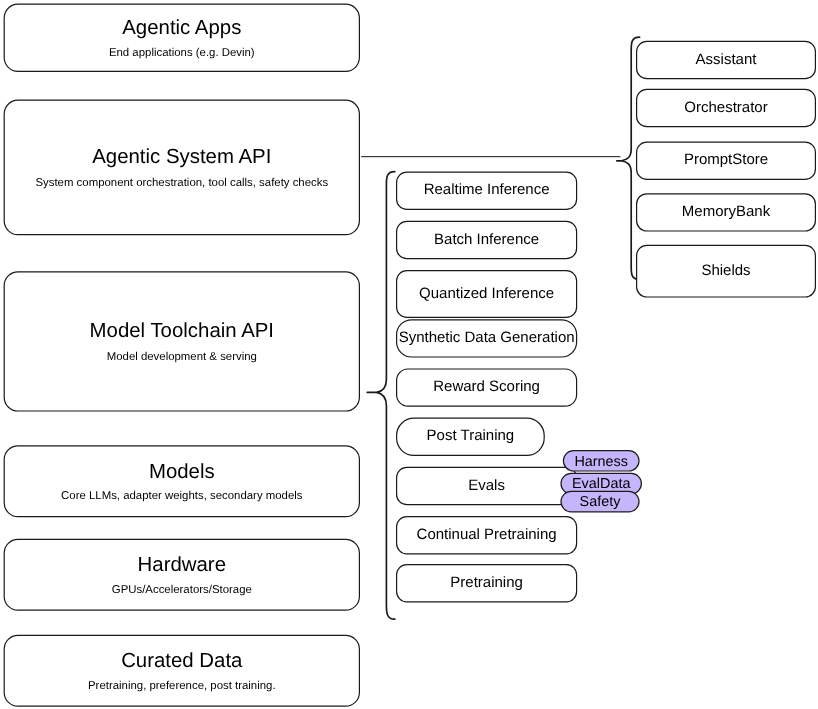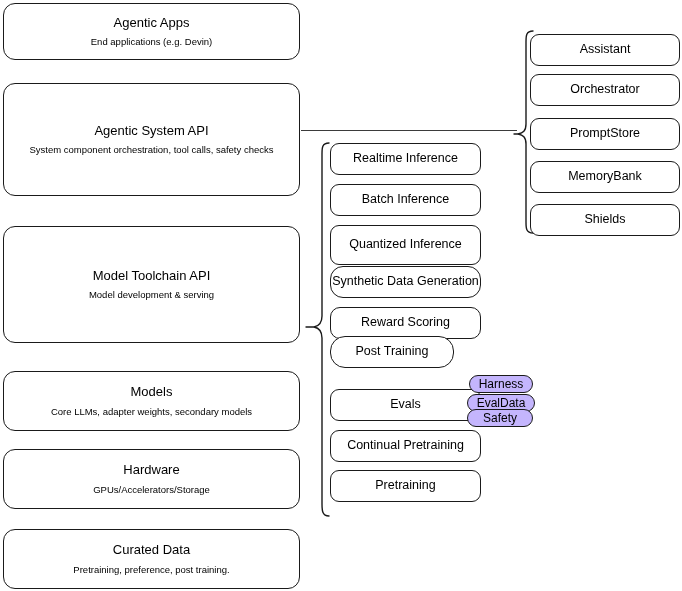--- a/index.html
+++ b/index.html
@@ -27,21 +27,21 @@
     border-radius: 12px;
     background: #ffffff;
     display: flex;
     flex-direction: column;
     align-items: center;
     justify-content: center;
     text-align: center;
     line-height: 1.25;
   }
   .box .title {
-    font-size: 13px;
+    font-size: 17px;
     color: #000;
     white-space: nowrap;
   }
   .box .sub {
     font-size: 9.5px;
     color: #000;
     margin-top: 5px;
     white-space: nowrap;
   }
 
@@ -141,21 +141,21 @@
   </div>
   <div class="box small-box" style="left:330px;top:225px;width:151px;height:40px;">
     <div class="title">Quantized Inference</div>
   </div>
   <div class="box small-box" style="left:330px;top:266px;width:151px;height:32px;border-radius:13px;">
     <div class="title">Synthetic Data Generation</div>
   </div>
   <div class="box small-box" style="left:330px;top:307px;width:151px;height:32px;border-radius:10px;">
     <div class="title">Reward Scoring</div>
   </div>
-  <div class="box small-box" style="left:330px;top:336px;width:124px;height:32px;border-radius:15px;">
+  <div class="box small-box" style="left:330px;top:348px;width:124px;height:32px;border-radius:15px;">
     <div class="title">Post Training</div>
   </div>
   <div class="box small-box" style="left:330px;top:389px;width:151px;height:32px;">
     <div class="title">Evals</div>
   </div>
   <div class="box small-box" style="left:330px;top:430px;width:151px;height:32px;">
     <div class="title">Continual Pretraining</div>
   </div>
   <div class="box small-box" style="left:330px;top:470px;width:151px;height:32px;text-align:right;">
     <div class="title">Pretraining</div>
@@ -176,17 +176,17 @@
   </div>
   <div class="box small-box" style="left:530px;top:74px;width:150px;height:32px;">
     <div class="title">Orchestrator</div>
   </div>
   <div class="box small-box" style="left:530px;top:161px;width:150px;height:32px;">
     <div class="title">MemoryBank</div>
   </div>
   <div class="box small-box" style="left:530px;top:118px;width:150px;height:32px;">
     <div class="title">PromptStore</div>
   </div>
-  <div class="box small-box" style="left:530px;top:204px;width:150px;height:32px;justify-content:center;">
+  <div class="box small-box" style="left:530px;top:204px;width:150px;height:44px;justify-content:center;">
     <div class="title">Shields</div>
   </div>
 
 </div>
 
 </body></html>

